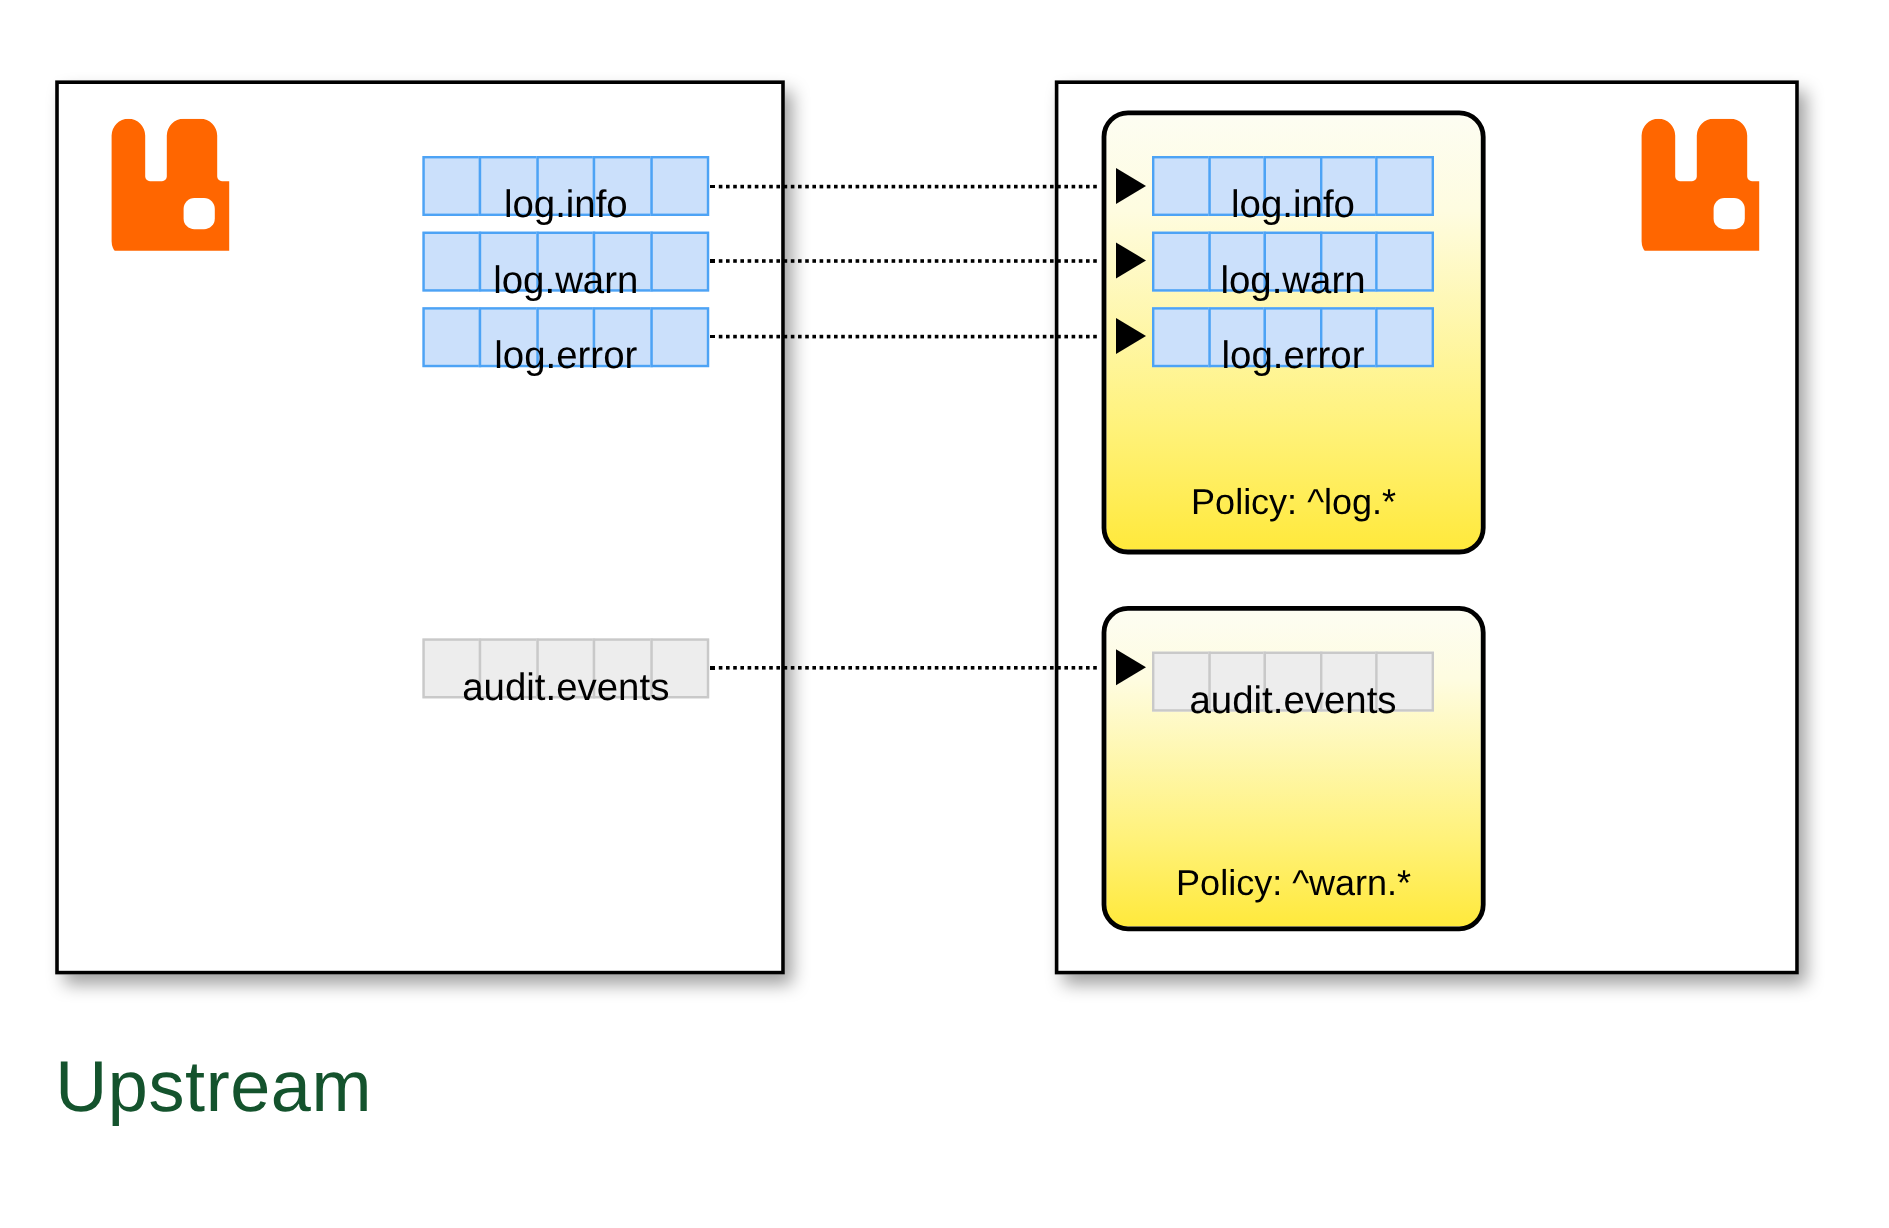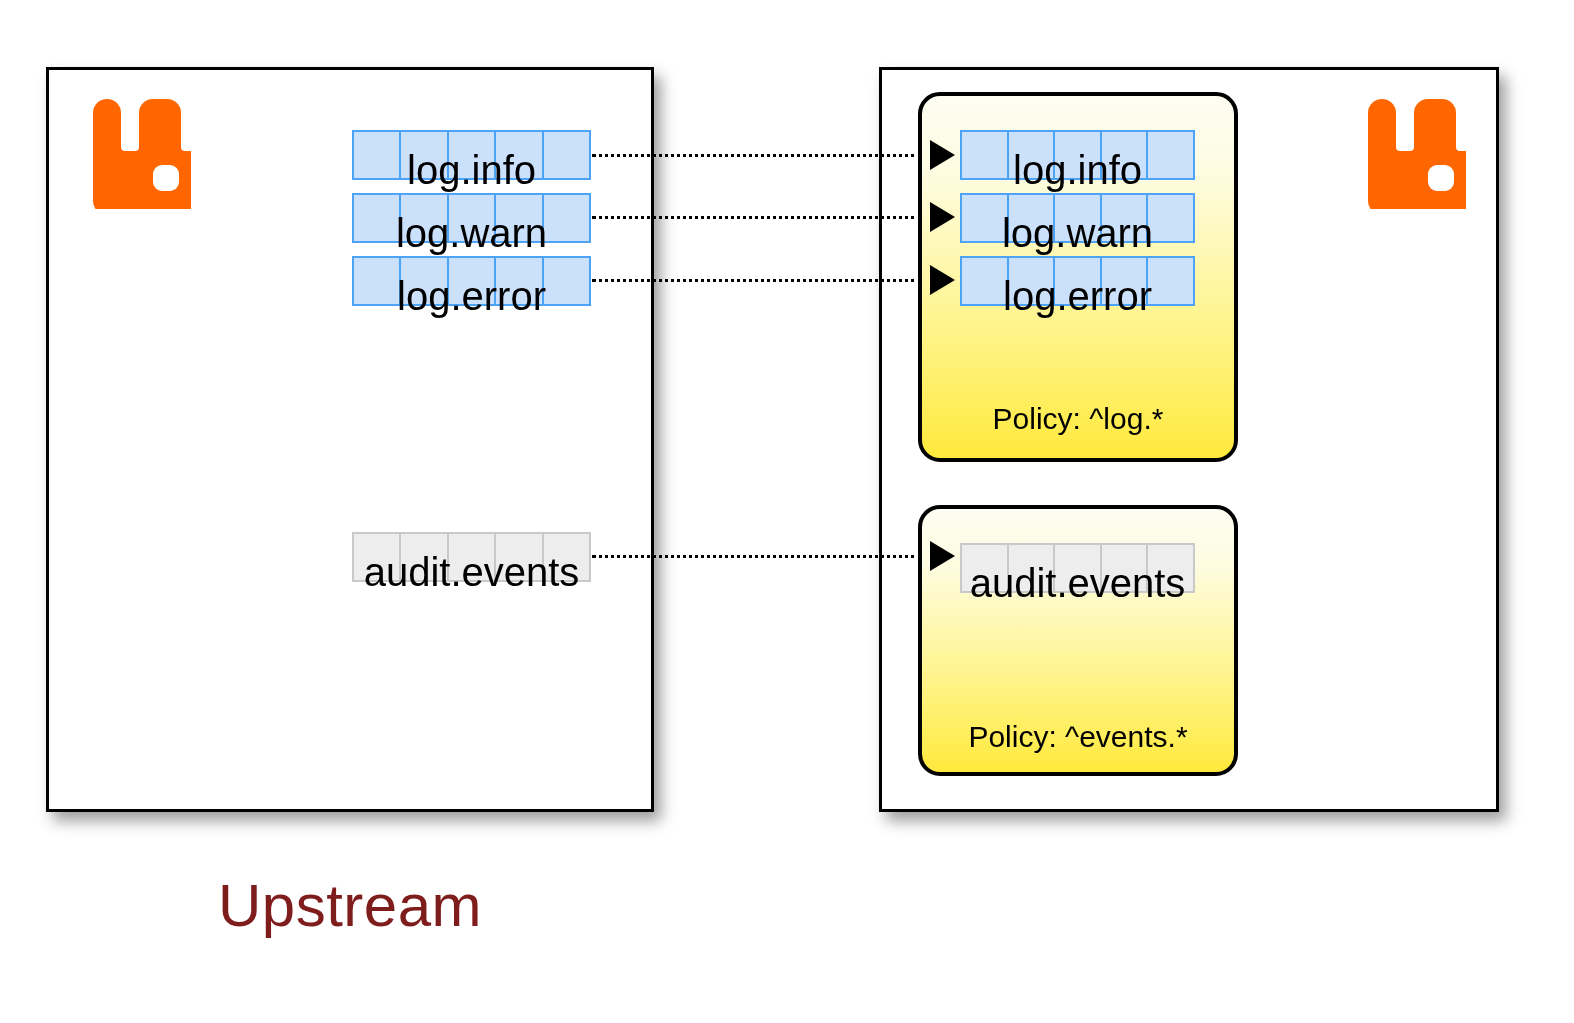--- a/index.html
+++ b/index.html
@@ -28,22 +28,22 @@
     background: #ffffff;
     border: 3px solid #000000;
     box-sizing: border-box;
     box-shadow: 7px 9px 14px rgba(0,0,0,0.38);
   }
   #panel-upstream   { left: 46px;  top: 67px; width: 608px; height: 745px; }
   #panel-downstream { left: 879px; top: 67px; width: 620px; height: 745px; }
 
   .panel-caption {
     position: absolute;
-    text-align: center;
-    color: #7f1d1d;
+    text-align: left;
+    color: #14532d;
     font-size: 60px;
     font-weight: 400;
     letter-spacing: 0.5px;
     white-space: nowrap;
   }
   #caption-upstream   { left: 46px;  top: 871px; width: 608px; }
   #caption-downstream { left: 879px; top: 871px; width: 620px; }
 
   
   .rabbit-logo {
@@ -71,21 +71,21 @@
 
   .queue.blue .cell  { background: #cbe0fb; border-color: #4da3f5; }
   .queue.gray .cell  { background: #ededed; border-color: #c9c9c9; }
 
   .queue .qlabel {
     position: absolute;
     left: 0; right: 0; top: 0; bottom: 0;
     display: flex;
     align-items: center;
     justify-content: center;
-    font-size: 40px;
+    font-size: 32px;
     color: #000000;
     white-space: nowrap;
     pointer-events: none;
     margin-top: 31px;
   }
 
   
   #q-up-0 { left: 352px; top: 130px; width: 239px; }
   #q-up-1 { left: 352px; top: 192px; width: 239px; }
   #q-up-2 { left: 352px; top: 255px; width: 239px; }
@@ -229,21 +229,21 @@
 
       <div class="queue gray" style="position:absolute;left:38px;top:34px;width:235px;">
         <div class="cell"></div>
         <div class="cell"></div>
         <div class="cell"></div>
         <div class="cell"></div>
         <div class="cell"></div>
         <div class="qlabel">audit.events</div>
       </div>
 
-      <div class="policy-caption">Policy: ^events.*</div>
+      <div class="policy-caption">Policy: ^warn.*</div>
     </div>
 
   </div>
 
   <div class="connector" id="conn-0"></div>
   <div class="connector" id="conn-1"></div>
   <div class="connector" id="conn-2"></div>
   <div class="connector" id="conn-3"></div>
 
   <div class="arrowhead" id="arrow-0"></div>

